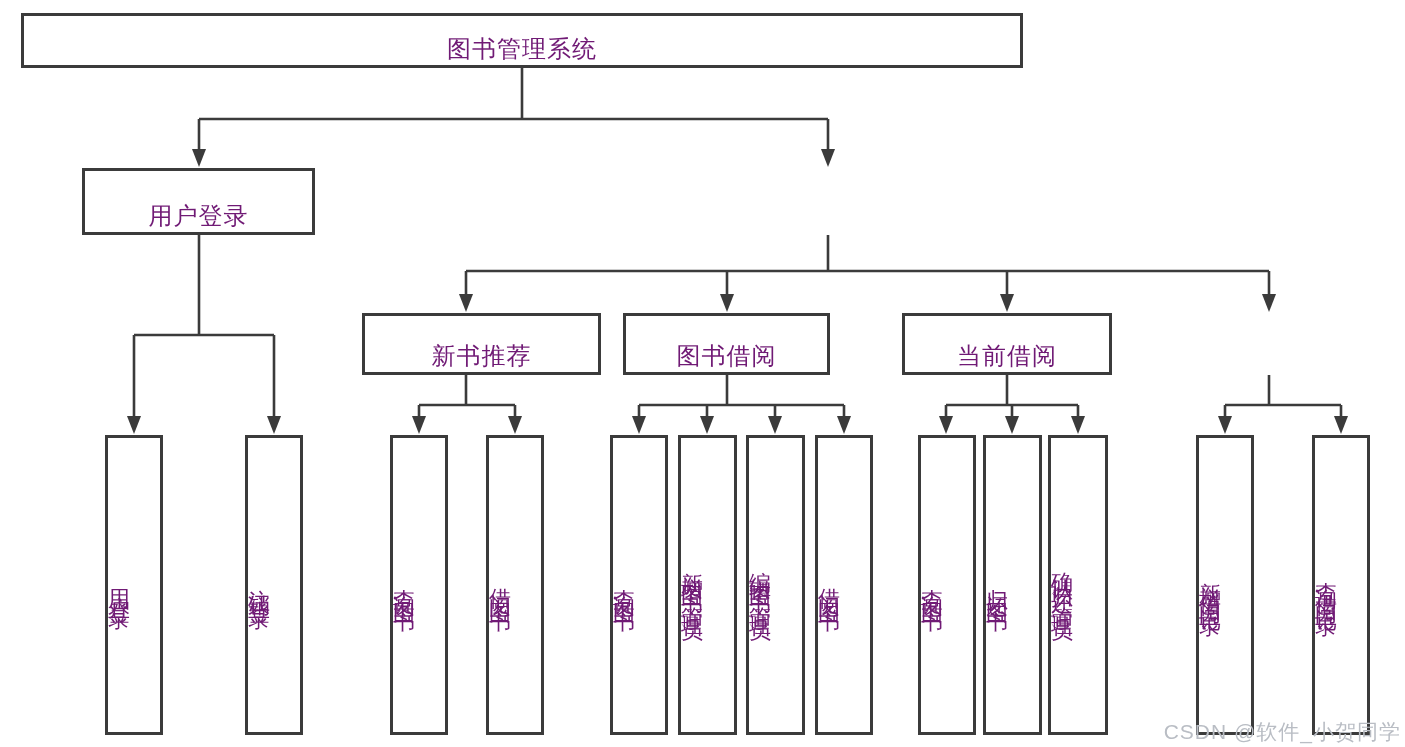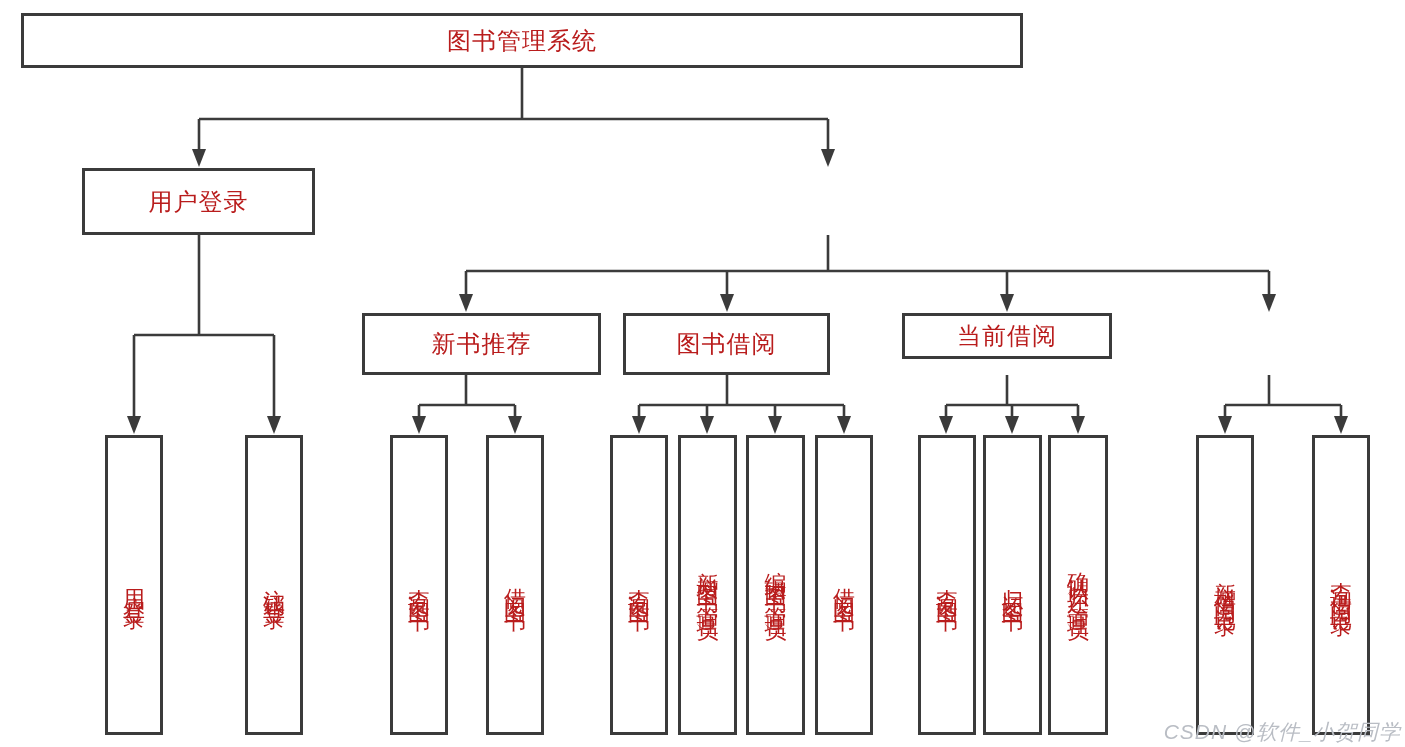--- a/index.html
+++ b/index.html
@@ -20,23 +20,23 @@
     left: 0;
     top: 0;
     z-index: 1;
   }
   .node {
     position: absolute;
     box-sizing: border-box;
     border: 3px solid #3b3b3b;
     background: #ffffff;
     display: flex;
-    align-items: center;
+    align-items: flex-end;
     justify-content: center;
-    color: #b91c1c;
+    color: #701a75;
     z-index: 2;
     font-family: Liberation Serif, serif;
   }
   .node.h {
     font-size: 24px;
     letter-spacing: 1px;
   }
   .node.v {
     writing-mode: vertical-rl;
     text-orientation: mixed;
@@ -46,21 +46,20 @@
   }
   .watermark {
     position: absolute;
     right: 4px;
     top: 718px;
     font-size: 21px;
     color: #b9bdc4;
     z-index: 5;
     letter-spacing: 1px;
     white-space: nowrap;
-    font-style: italic;
   }
 </style>
 </head>
 <body>
 
 <div id="canvas">
 
   <svg id="connector-svg" width="1405" height="747" viewBox="0 0 1405 747">
     <defs>
       <polygon id="arr" points="-7,-18 7,-18 0,0"></polygon>
@@ -137,21 +136,21 @@
   <div class="node h" style="left:82px; top:168px; width:233px; height:67px;">
     <span>用户登录</span>
   </div>
 
   <div class="node h" style="left:362px; top:313px; width:239px; height:62px;">
     <span>新书推荐</span>
   </div>
   <div class="node h" style="left:623px; top:313px; width:207px; height:62px;">
     <span>图书借阅</span>
   </div>
-  <div class="node h" style="left:902px; top:313px; width:210px; height:46px;">
+  <div class="node h" style="left:902px; top:313px; width:210px; height:62px;">
     <span>当前借阅</span>
   </div>
 
   <div class="node v" style="left:105px; top:435px; width:58px; height:300px;">
     <span>用户登录</span>
   </div>
   <div class="node v" style="left:245px; top:435px; width:58px; height:300px;">
     <span>注销登录</span>
   </div>
 

